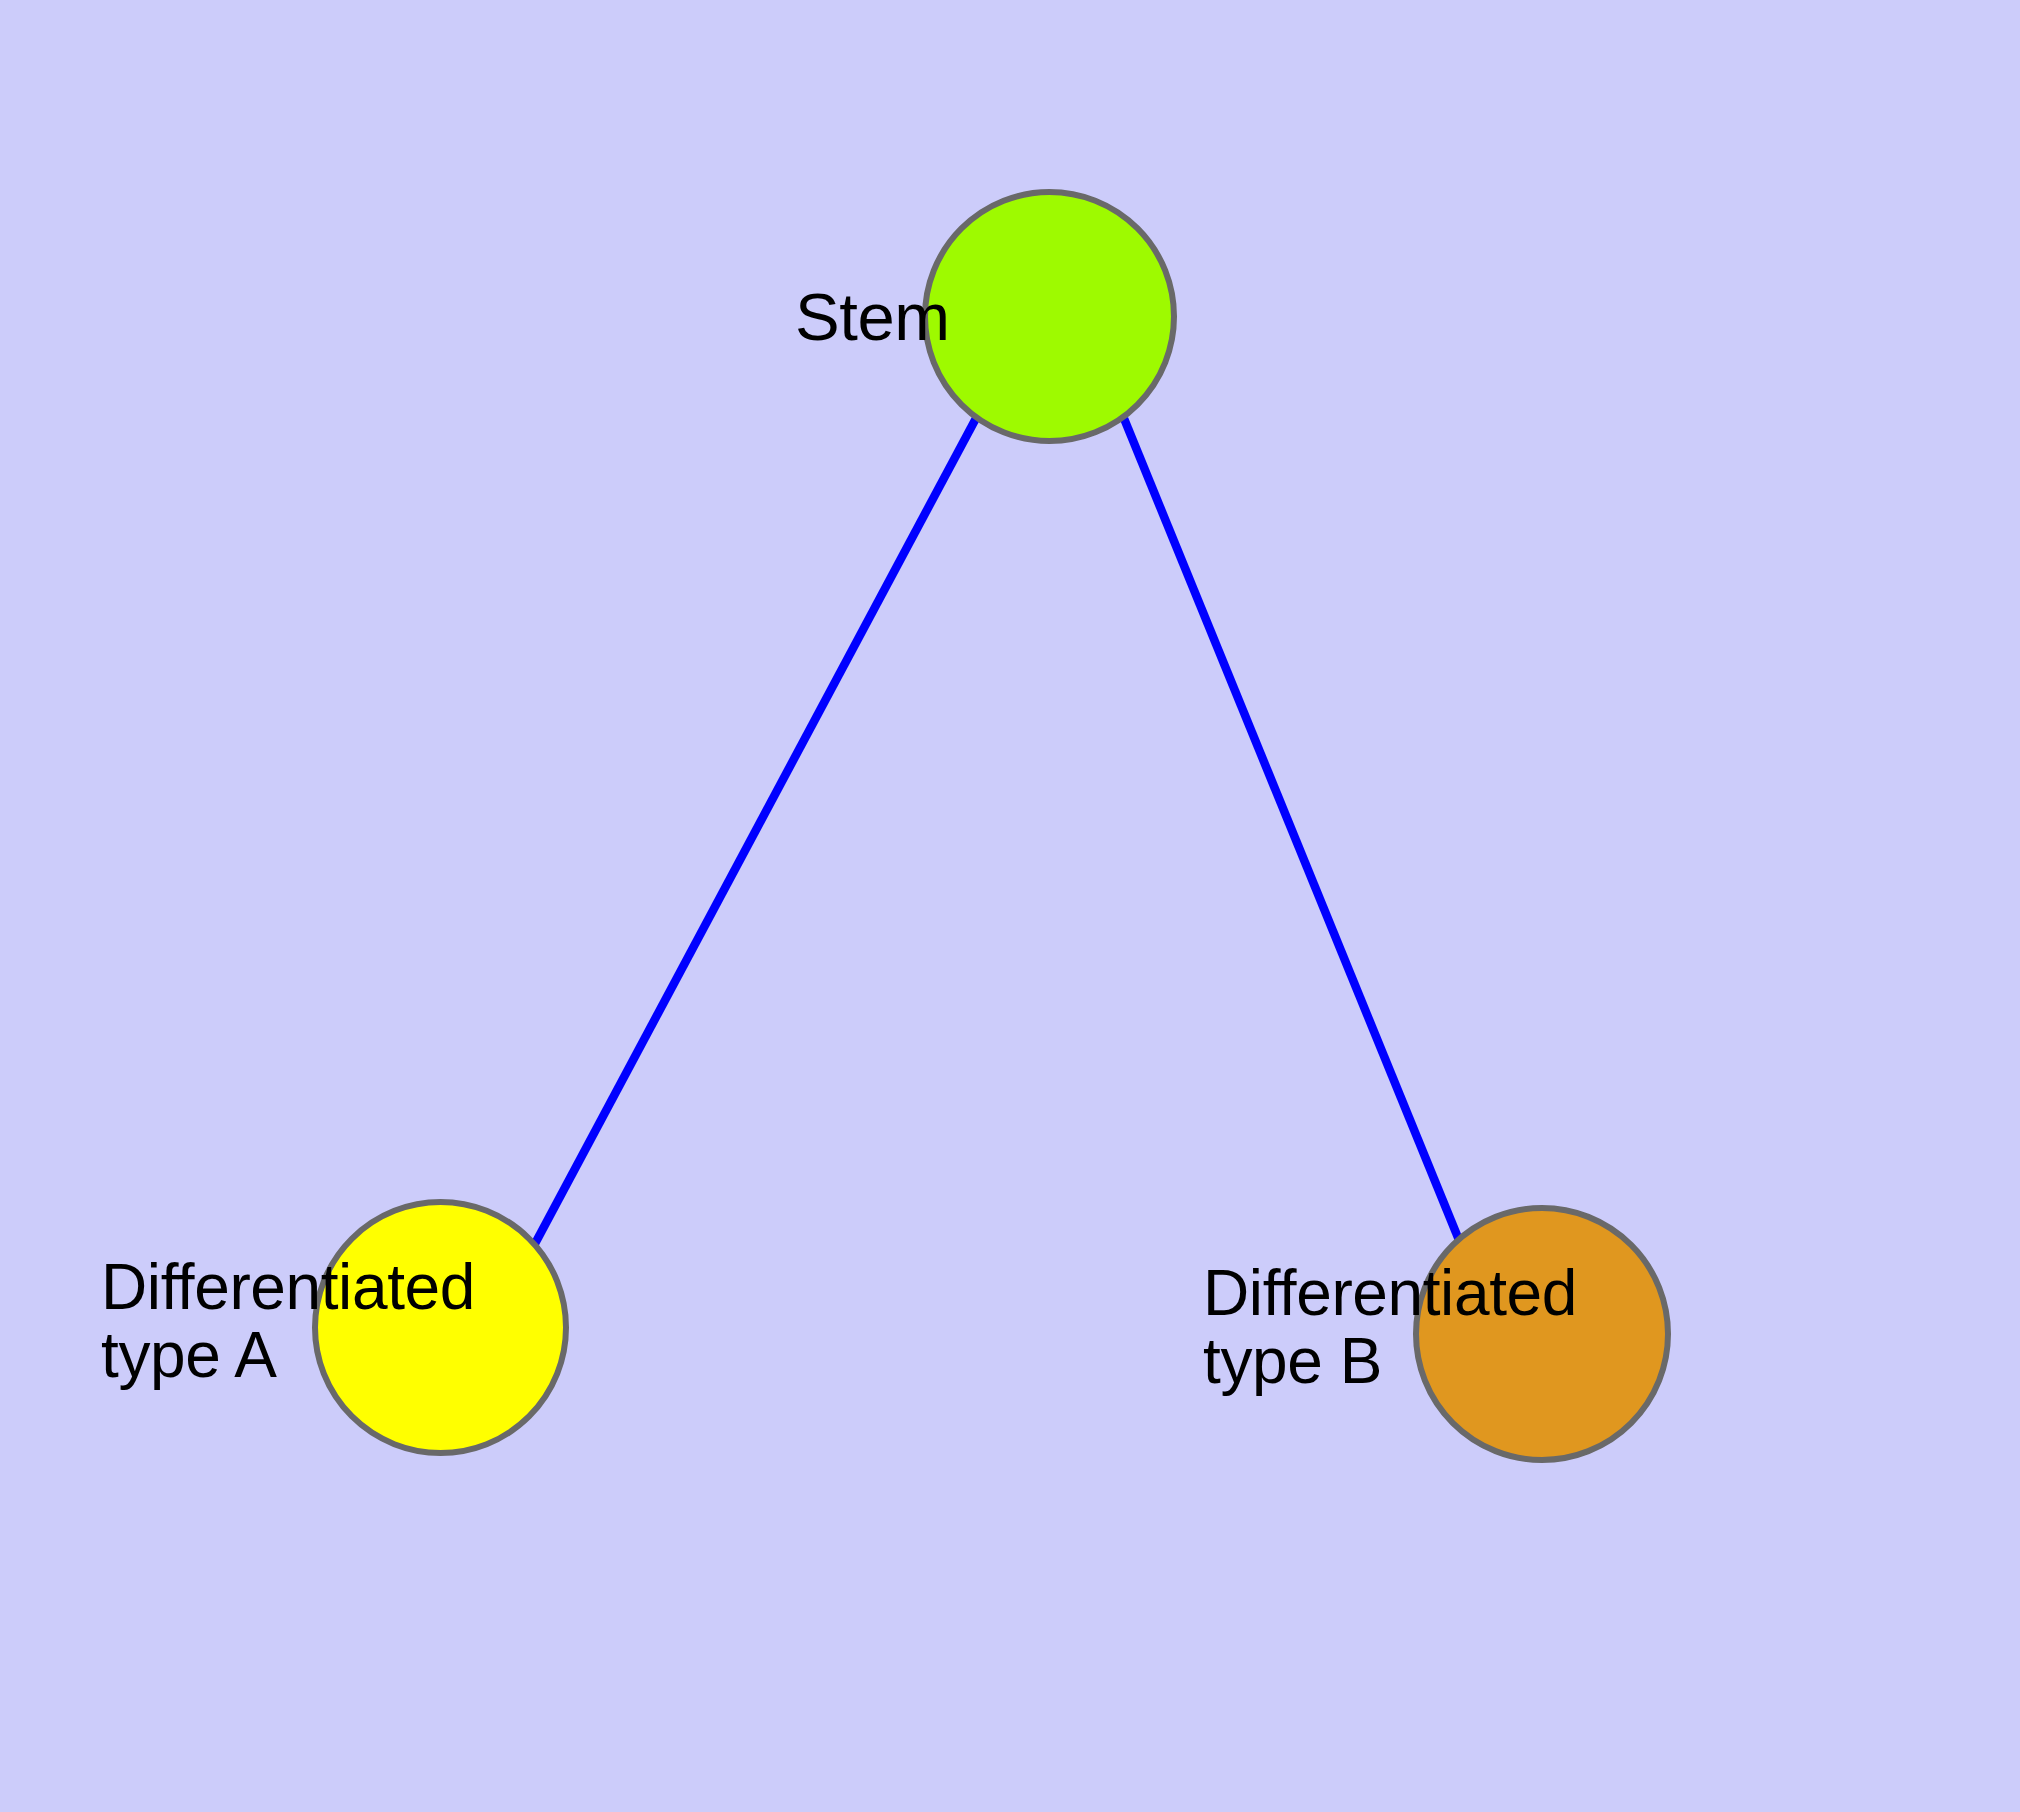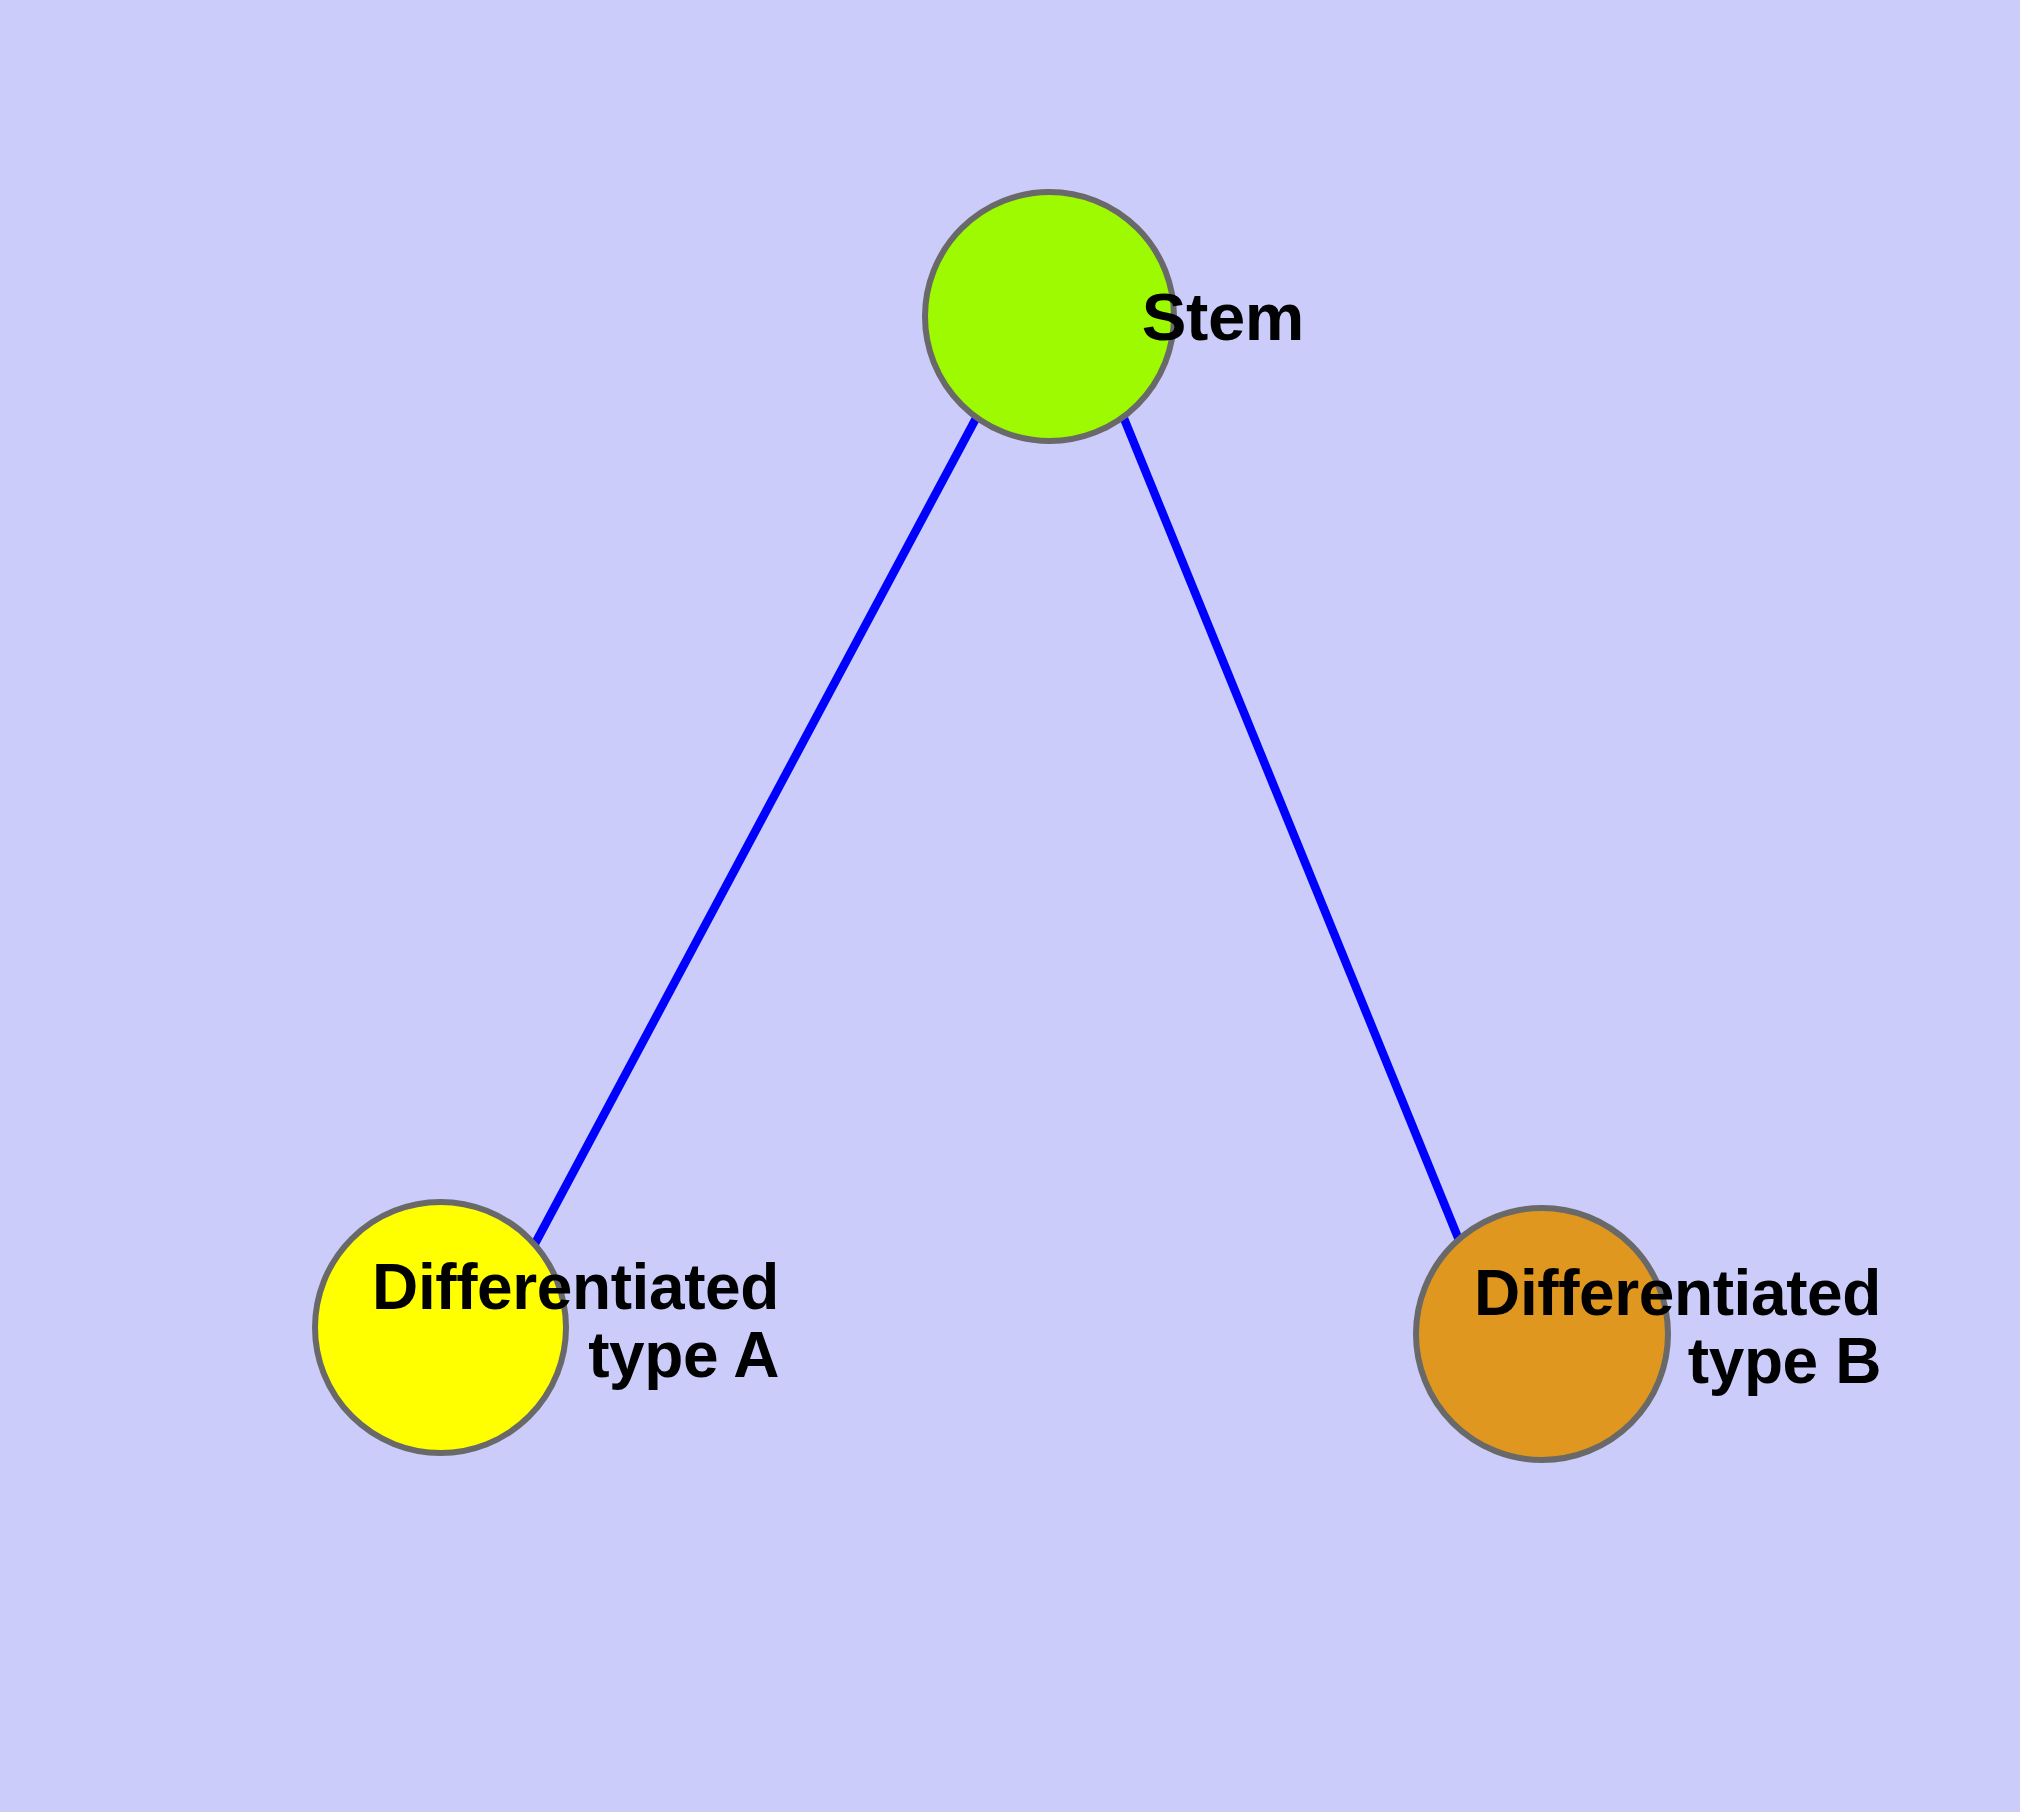--- a/index.html
+++ b/index.html
@@ -28,22 +28,22 @@
   }
   .node {
     position: absolute;
     border-radius: 50%;
     box-sizing: border-box;
     border: 6px solid #696969;
   }
   .node-label {
     position: absolute;
     color: #000000;
-    font-weight: bold;
-    text-align: right;
+    font-weight: normal;
+    text-align: left;
     line-height: 1.06;
     white-space: pre;
     letter-spacing: -0.4px;
     pointer-events: none;
   }
   #node-stem {
     left: 922px;
     top: 189px;
     width: 255px;
     height: 255px;

